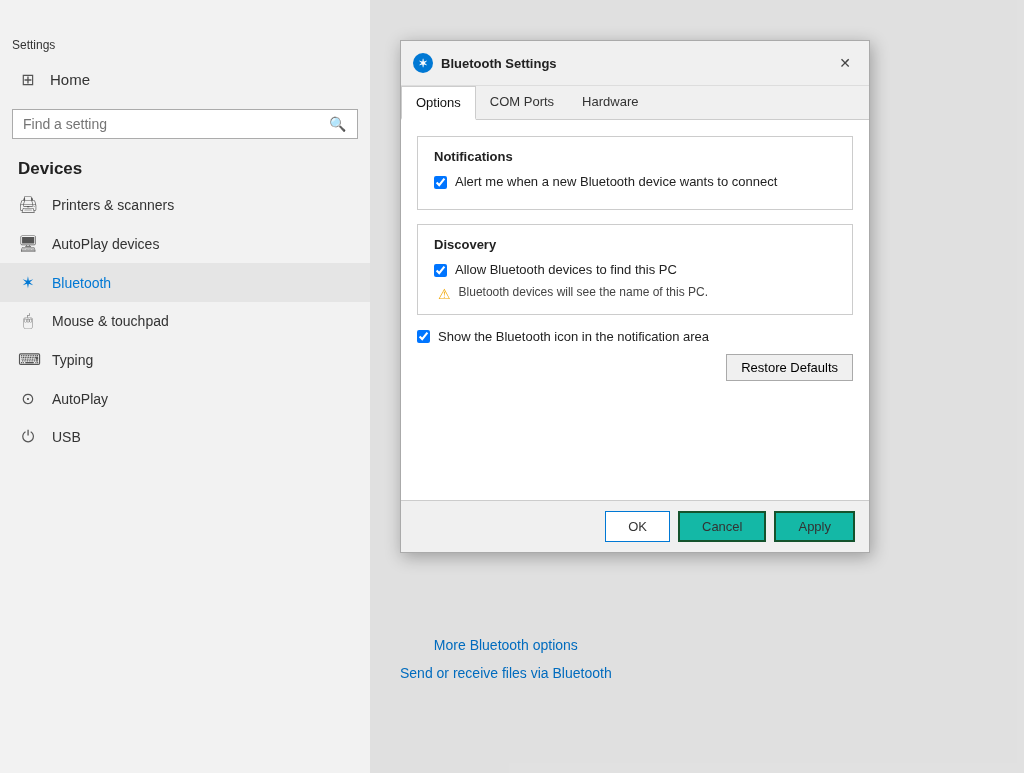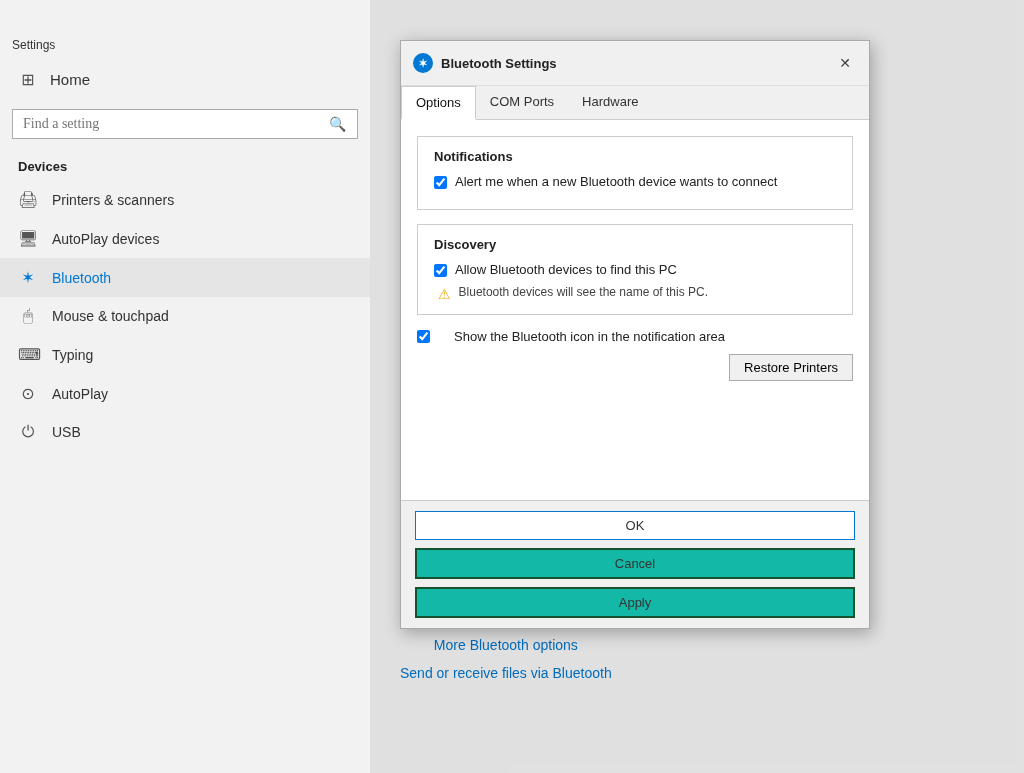--- a/index.html
+++ b/index.html
@@ -48,35 +48,35 @@
       border: 1px solid #ababab;
       background: white;
       padding: 6px 10px;
     }
 
     .search-box input {
       border: none;
       outline: none;
       flex: 1;
       font-size: 14px;
-      font-family: Liberation Serif, serif;
+      font-family: Liberation Sans, sans-serif;
       background: transparent;
       color: #555;
     }
 
     .search-icon-btn {
       color: #666;
       font-size: 14px;
       background: none;
       border: none;
       cursor: pointer;
     }
 
     .section-title {
-      font-size: 13px;
+      font-size: 17px;
       font-weight: 600;
       color: #222;
       padding: 10px 18px 6px 18px;
       text-transform: none;
     }
 
     .nav-item {
       display: flex;
       align-items: center;
       gap: 14px;
@@ -247,21 +247,21 @@
     }
 
     .warning-text {
       font-size: 12px;
       color: #444;
     }
 
     .standalone-checkbox-row {
       display: flex;
       align-items: center;
-      gap: 24px;
+      gap: 8px;
       margin-top: 4px;
     }
 
     .restore-defaults-area {
       display: flex;
       justify-content: flex-end;
       padding: 10px 0 6px 0;
     }
 
     .restore-btn {
@@ -274,21 +274,20 @@
     }
 
     
     .dialog-footer {
       background: #f0f0f0;
       padding: 10px 14px;
       display: flex;
       justify-content: flex-end;
       gap: 8px;
       border-top: 1px solid #ccc;
-      flex-direction: column;
     }
 
     .footer-btn {
       padding: 6px 22px;
       font-size: 13px;
       font-family: 'Segoe UI', sans-serif;
       cursor: pointer;
       border: 2px solid #14532d;
       background: #14b8a6;
       color: #333;
@@ -431,21 +430,21 @@
         </div>
       </div>
 
       <div class="standalone-checkbox-row">
         <input type="checkbox" id="chk-show-icon" checked="" style="">
         <label class="checkbox-label" for="chk-show-icon">Show the Bluetooth icon in the notification area</label>
       </div>
 
       <div class="restore-defaults-area">
         <button class="restore-btn">
-          <span>Restore Printers</span>
+          <span>Restore Defaults</span>
         </button>
       </div>
 
     </div>
 
     <div class="dialog-footer">
       <button class="footer-btn primary">
         <span>OK</span>
       </button>
       <button class="footer-btn">

